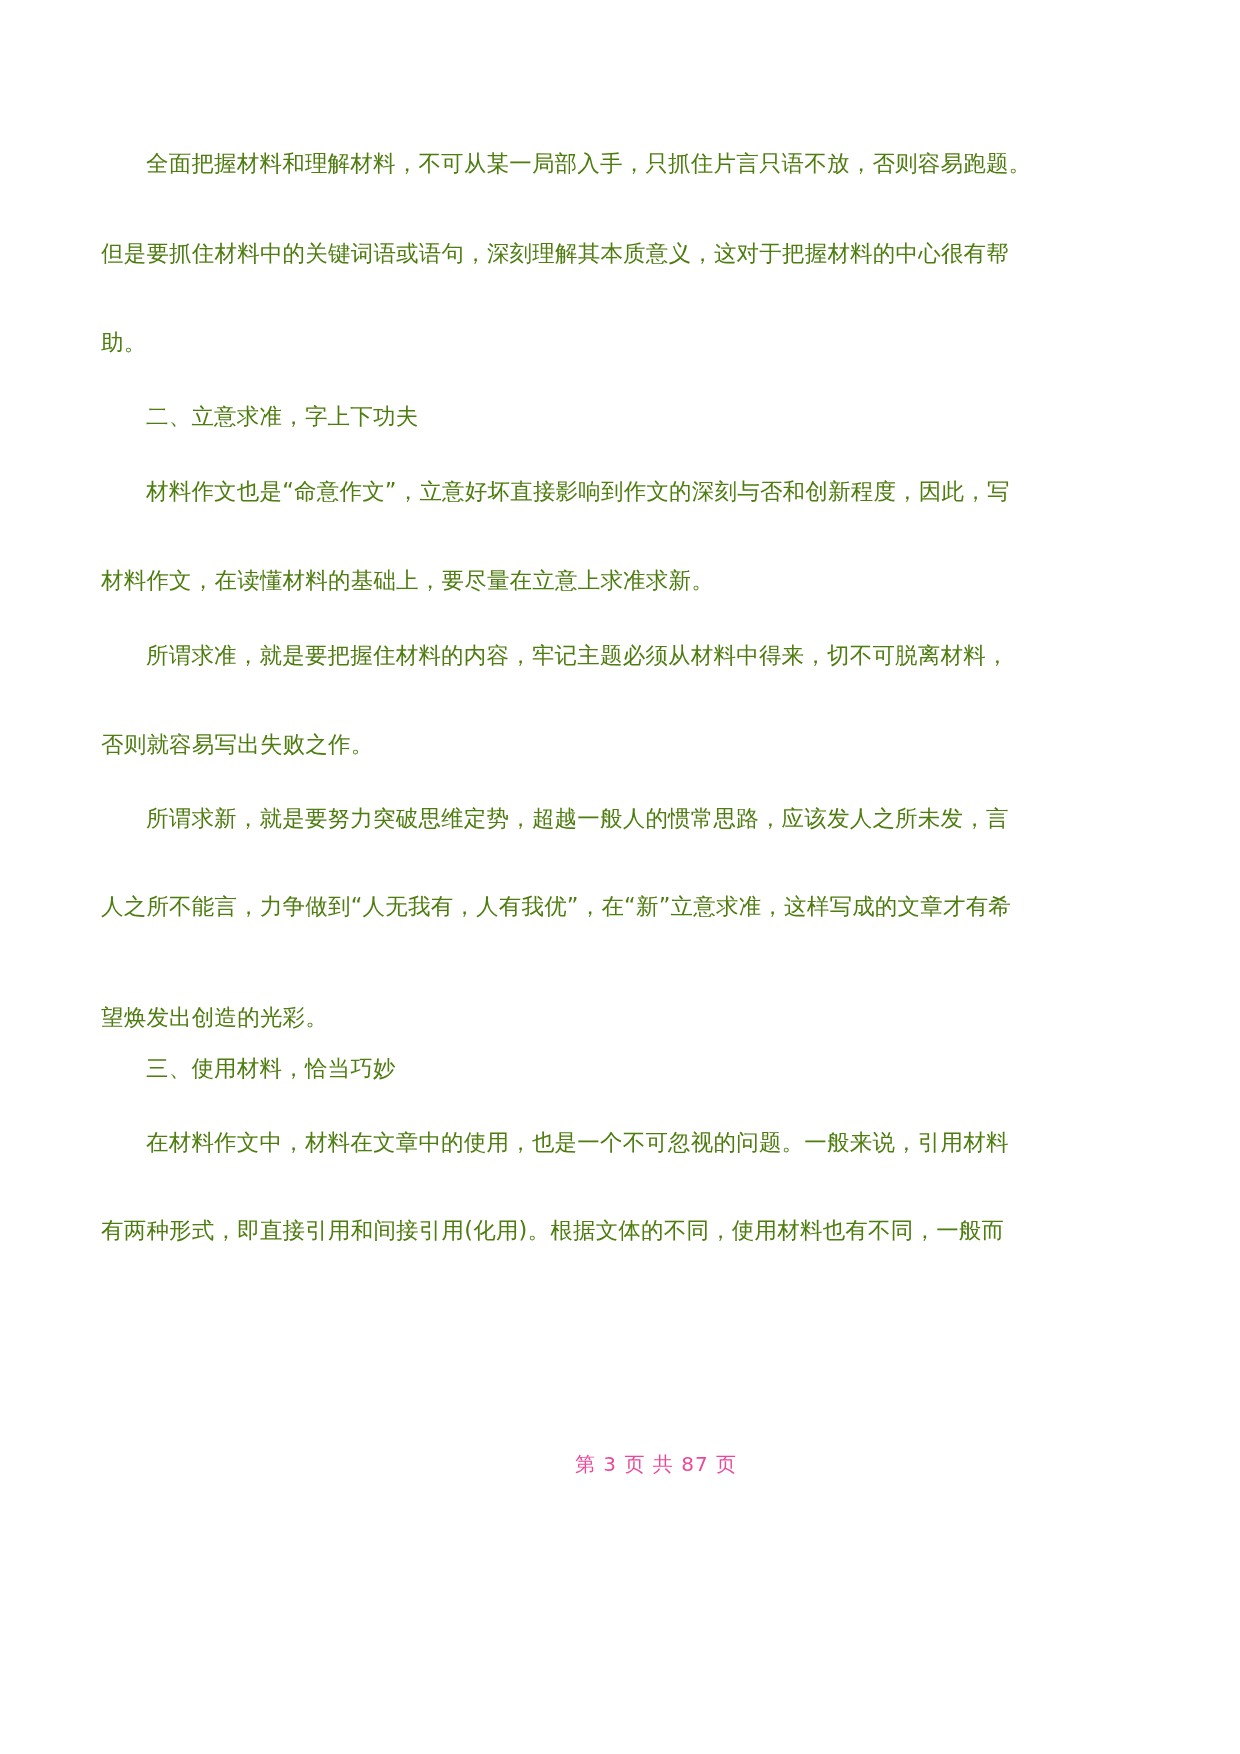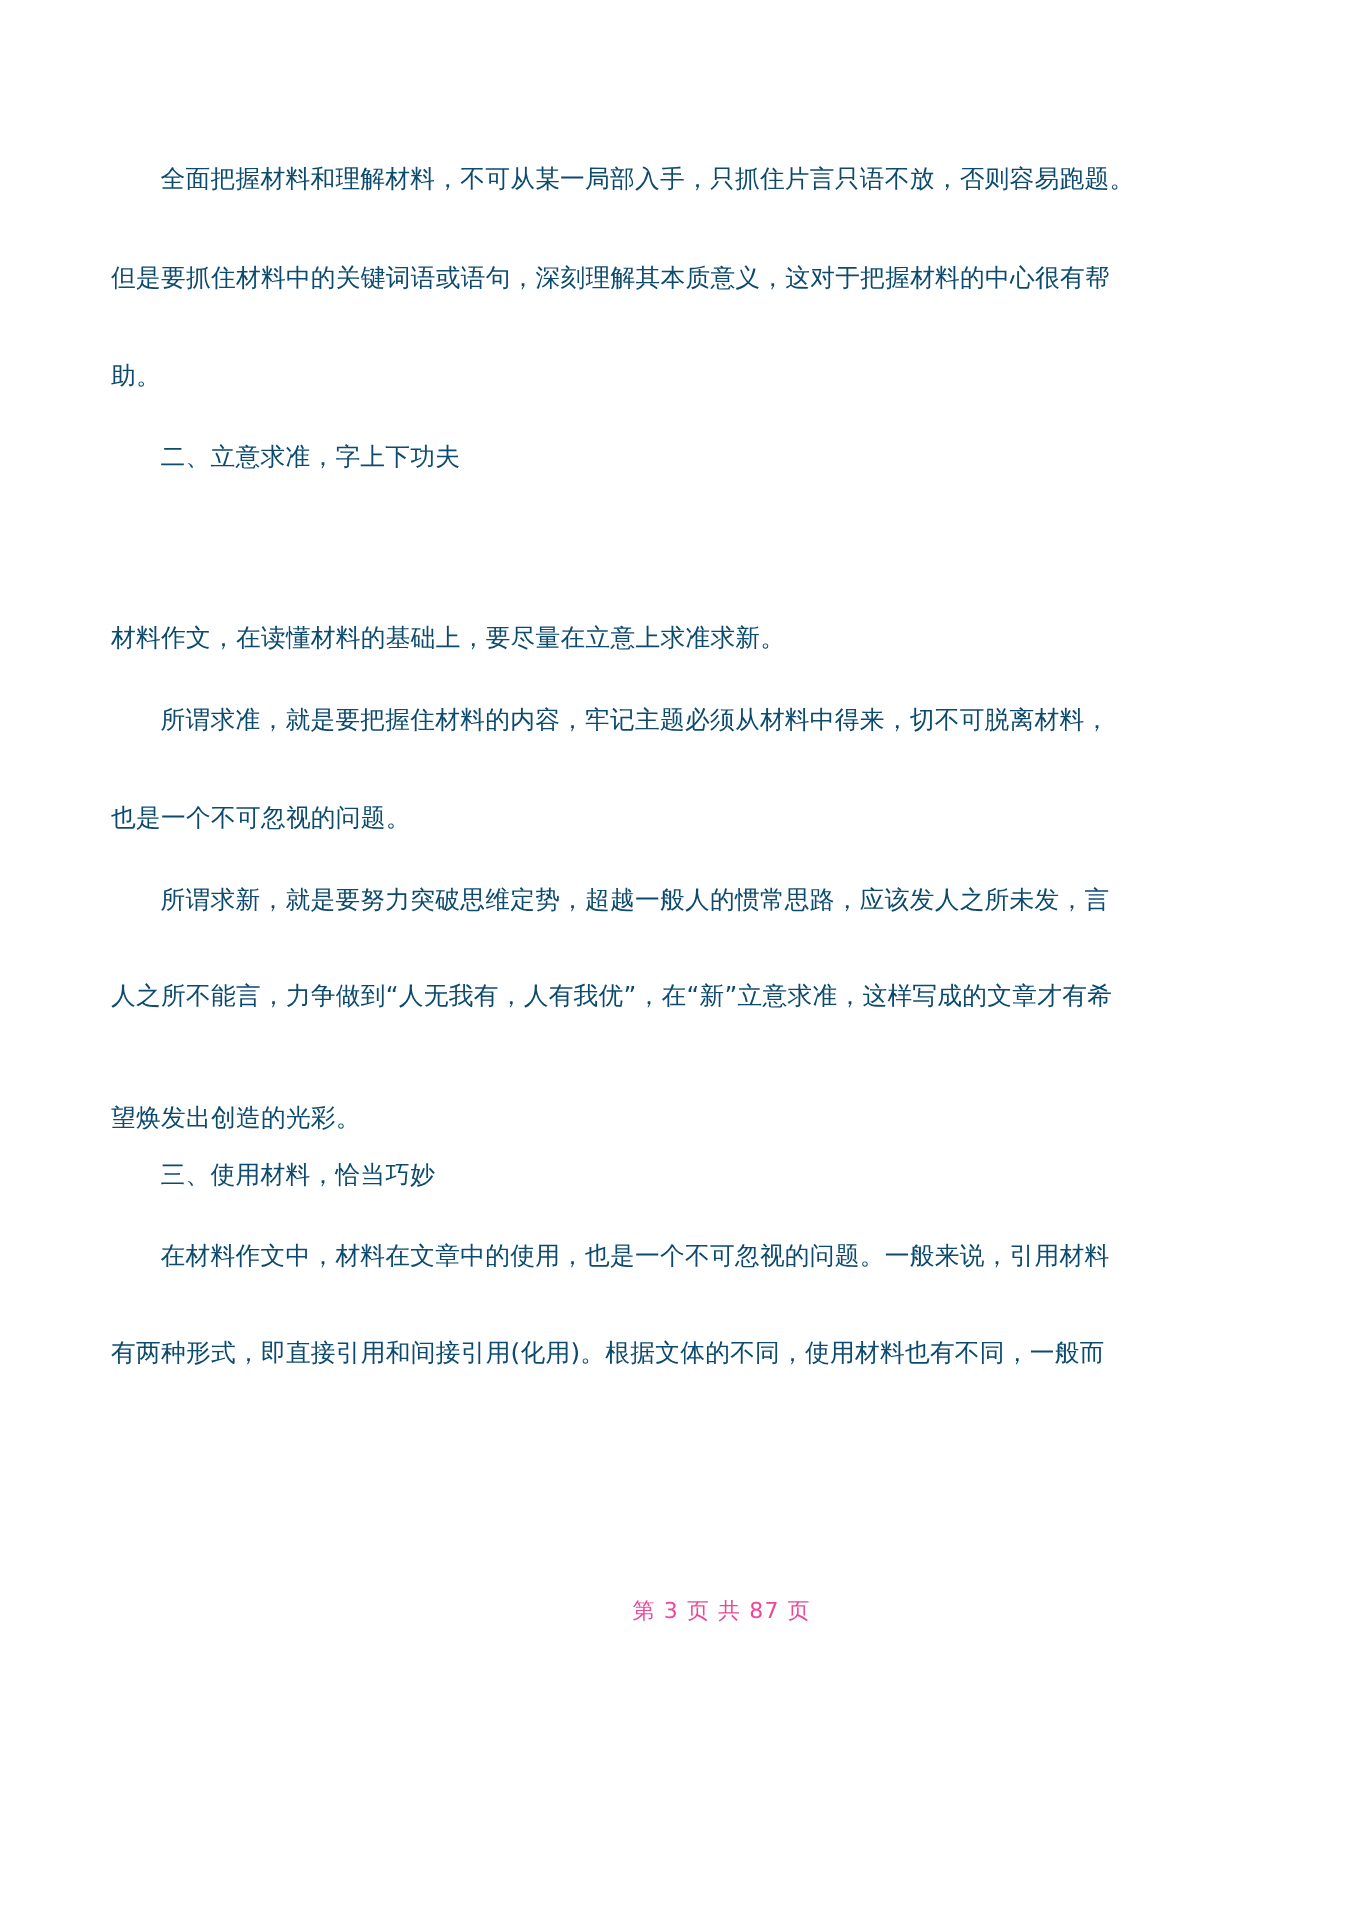--- a/index.html
+++ b/index.html
@@ -5,21 +5,21 @@
     html, body { margin: 0; padding: 0; background: #ffffff; }
     body { width: 1240px; height: 1754px; position: relative; overflow: hidden; }
     .page { position: absolute; left: 0; top: 0; width: 1240px; height: 1754px; background: #ffffff; }
     .line {
       position: absolute;
       left: 101px;
       height: 30px;
       line-height: 30px;
       font-family: "DejaVu Sans", "Liberation Sans", sans-serif;
       font-size: 22.5px;
-      color: #0c4a6e;
+      color: #4d7c0f;
       white-space: nowrap;
       letter-spacing: 0.2px;
     }
     .line.indent { left: 146px; }
     .footer {
       position: absolute;
       left: 0; width: 1240px;
       top: 1450px;
       text-align: center;
       font-family: "DejaVu Sans", "Liberation Sans", sans-serif;
@@ -33,24 +33,25 @@
 </head>
 <body>
 
 <div class="page">
   <div class="line indent" style="top:148px;">全面把握材料和理解材料，不可从某一局部入手，只抓住片言只语不放，否则容易跑题。</div>
   <div class="line" style="top:238px;">但是要抓住材料中的关键词语或语句，深刻理解其本质意义，这对于把握材料的中心很有帮</div>
   <div class="line" style="top:327px;">助。</div>
 
   <div class="line indent" style="top:401px;">二、立意求准，字上下功夫</div>
 
+  <div class="line indent" style="top:476px;">材料作文也是“命意作文”，立意好坏直接影响到作文的深刻与否和创新程度，因此，写</div>
   <div class="line" style="top:565px;">材料作文，在读懂材料的基础上，要尽量在立意上求准求新。</div>
 
   <div class="line indent" style="top:640px;">所谓求准，就是要把握住材料的内容，牢记主题必须从材料中得来，切不可脱离材料，</div>
-  <div class="line" style="top:729px;">也是一个不可忽视的问题。</div>
+  <div class="line" style="top:729px;">否则就容易写出失败之作。</div>
 
   <div class="line indent" style="top:803px;">所谓求新，就是要努力突破思维定势，超越一般人的惯常思路，应该发人之所未发，言</div>
   <div class="line" style="top:891px;">人之所不能言，力争做到“人无我有，人有我优”，在“新”立意求准，这样写成的文章才有希</div>
   <div class="line" style="top:980px;margin-top:22px;">望焕发出创造的光彩。</div>
 
   <div class="line indent" style="top:1053px;">三、使用材料，恰当巧妙</div>
 
   <div class="line indent" style="top:1127px;text-align:right;">在材料作文中，材料在文章中的使用，也是一个不可忽视的问题。一般来说，引用材料</div>
   <div class="line" style="top:1215px;">有两种形式，即直接引用和间接引用(化用)。根据文体的不同，使用材料也有不同，一般而</div>
 

